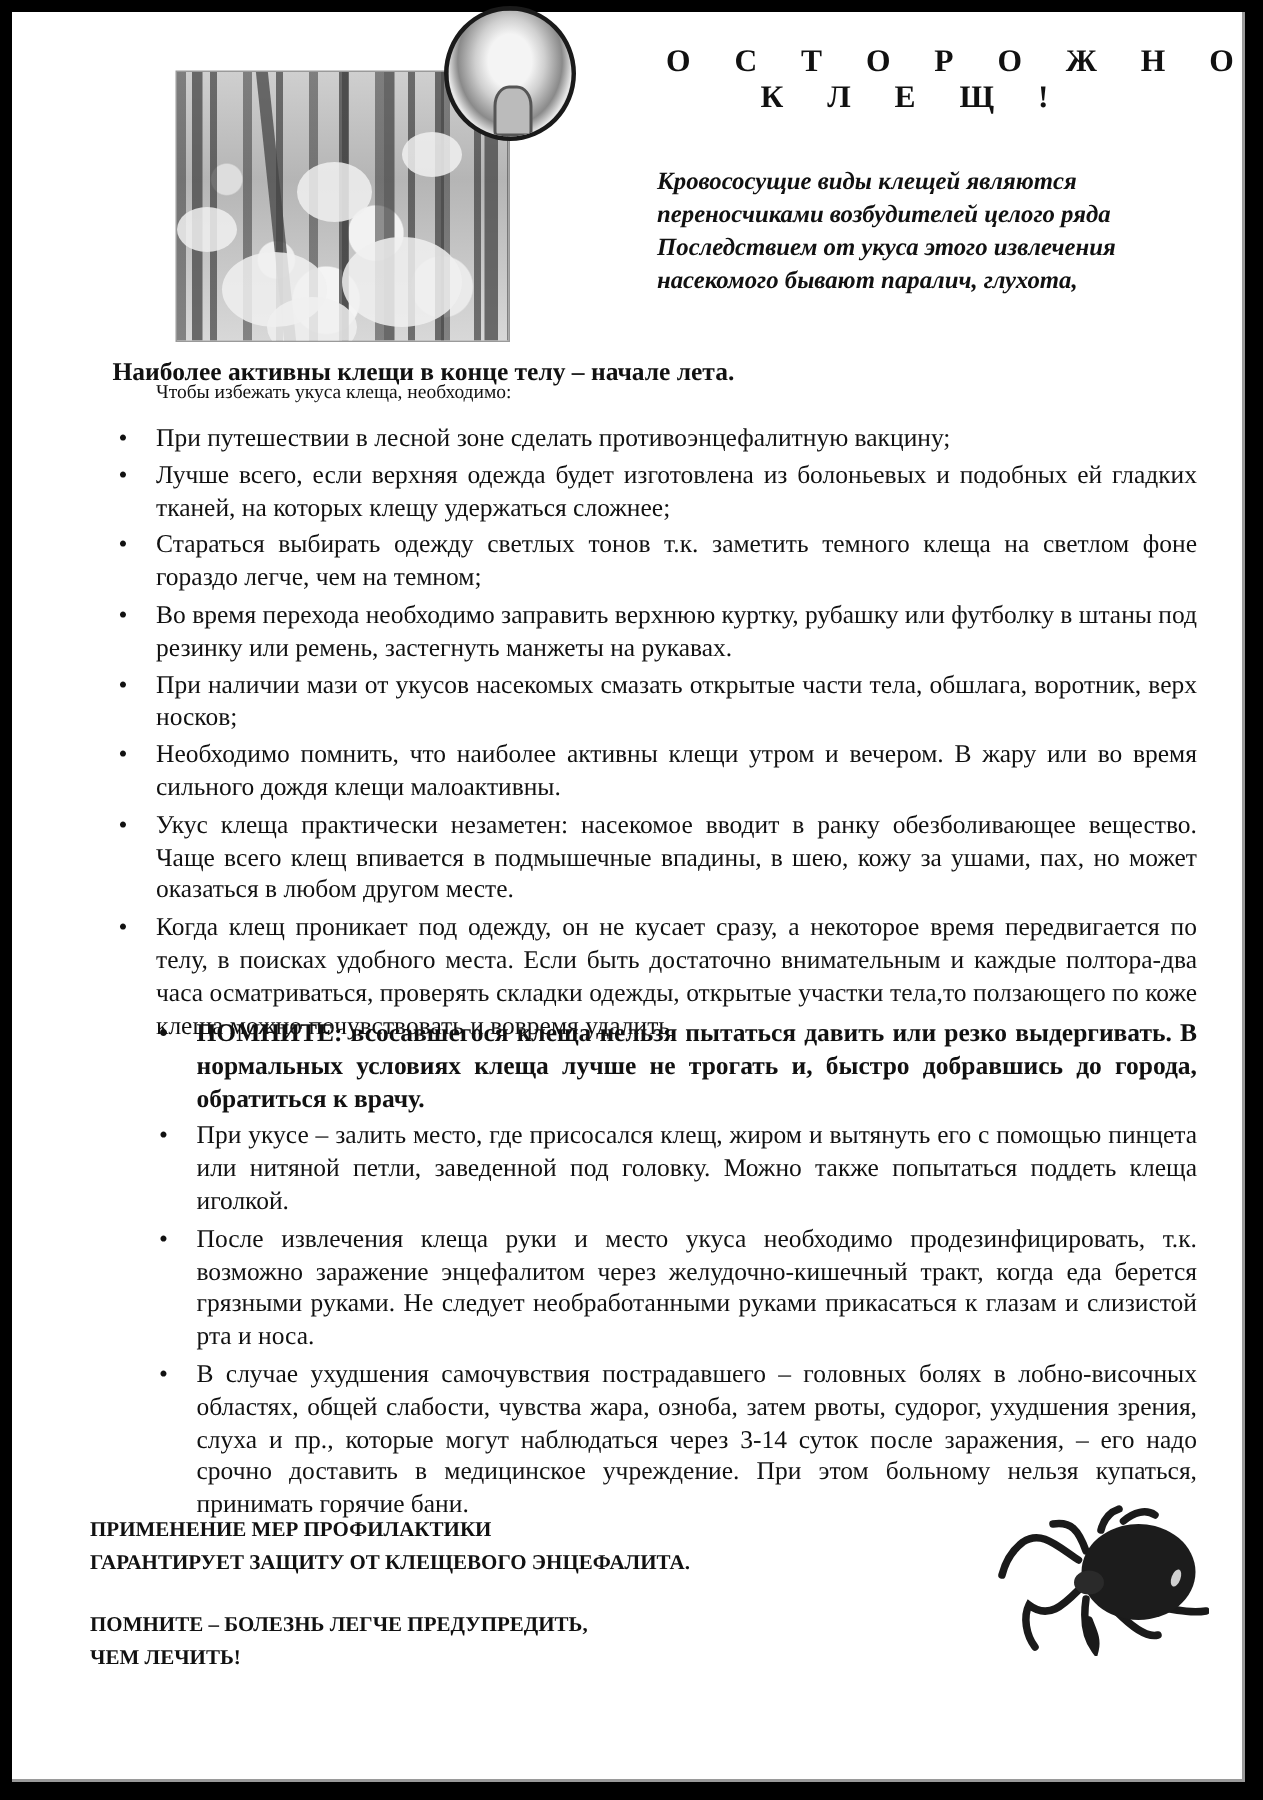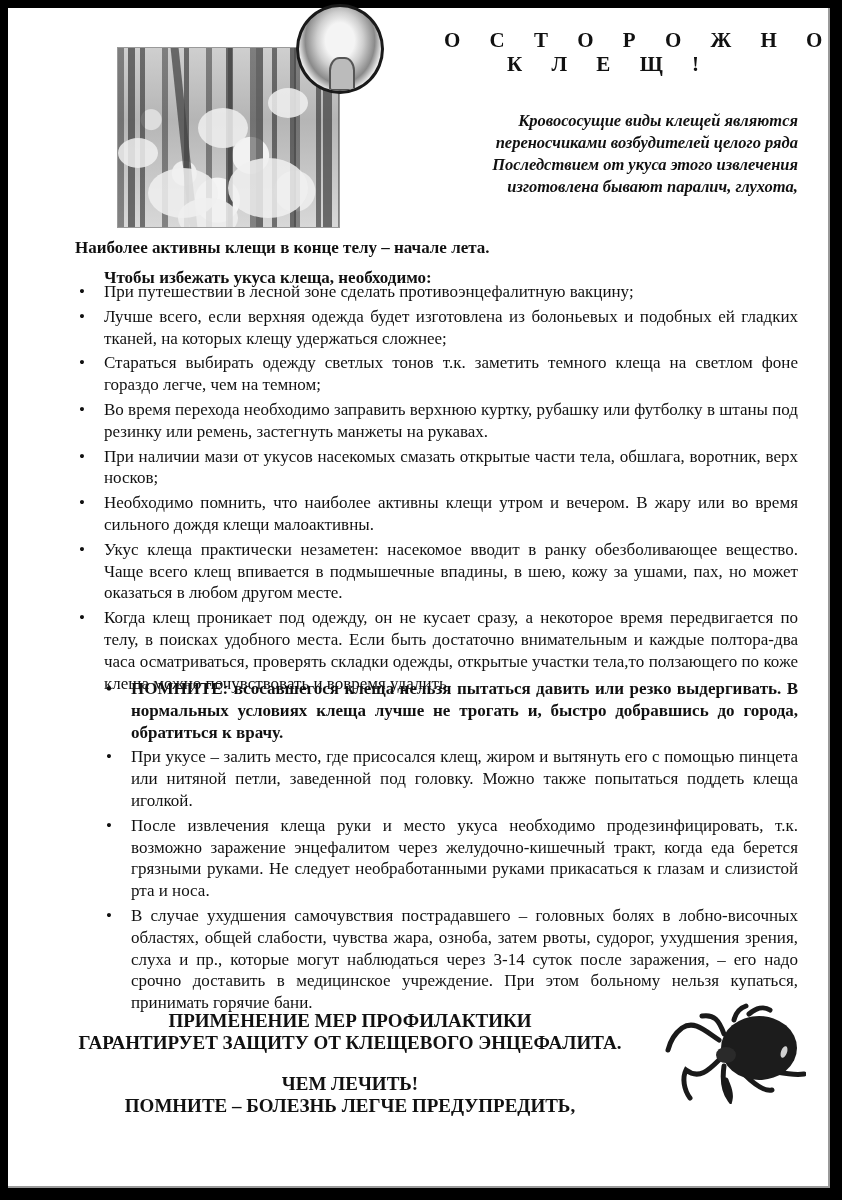--- a/index.html
+++ b/index.html
@@ -41,39 +41,39 @@
   
   .title1, .title2 {
     position: absolute; font-weight: bold; font-size: 21px; letter-spacing: 12px; white-space: nowrap;
   }
   .title1 { left: 444px; top: 28px; }
   .title2 { left: 507px; top: 52px; }
 
   
   .intro {
     position: absolute; right: 44px; top: 110px; width: 360px;
-    text-align: right; font-style: italic; font-weight: bold; font-size: 16.5px; line-height: 22px;
+    font-style: italic; font-weight: bold; font-size: 16.5px; line-height: 22px;
   }
   .intro div { white-space: nowrap; }
 
   
   .lead { position: absolute; left: 75px; top: 237px; font-weight: bold; font-size: 17px; line-height: 22px; white-space: nowrap; }
-  .lead2 { position: absolute; left: 104px; top: 267px; font-weight: bold; font-size: 17px; line-height: 22px; white-space: nowrap; }
+  .lead2 { position: absolute; left: 104px; top: 250px; font-weight: normal; font-size: 13px; line-height: 22px; white-space: nowrap; }
 
   ul.list { position: absolute; margin: 0; padding: 0; list-style: none; font-size: 17px; line-height: 21.8px; }
   ul.list li { position: relative; text-align: justify; margin: 0 0 3px 0; }
   ul.list li .bullet { position: absolute; left: -25px; top: 0; font-size: 17px; }
   ul.list1 { left: 104px; top: 281px; width: 694px; }
   ul.list2 { left: 131px; top: 678px; width: 667px; }
   .bold { font-weight: bold; }
 
   
   .footer {
-    position: absolute; left: 60px; width: 580px; text-align: center;
-    font-weight: bold; font-size: 19px; line-height: 21.5px; text-transform: uppercase;
+    position: absolute; left: 60px; width: 580px; text-align: left;
+    font-weight: bold; font-size: 14px; line-height: 21.5px; text-transform: uppercase;
   }
   .footer1 { top: 1010px; }
   .footer2 { top: 1073px; }
 
   .tick { position: absolute; left: 664px; top: 1000px; width: 142px; height: 104px; }
 </style>
 </head>
 <body>
 
 <div class="page">
@@ -99,21 +99,21 @@
   <div class="jaw"></div>
 </div>
 
 <div class="title1 serif">О С Т О Р О Ж Н О !</div>
 <div class="title2 serif">К Л Е Щ !</div>
 
 <div class="intro serif">
   <div>Кровососущие виды клещей являются</div>
   <div>переносчиками возбудителей целого ряда</div>
   <div>Последствием от укуса этого извлечения</div>
-  <div>изготовлена бывают паралич, глухота,</div>
+  <div>насекомого бывают паралич, глухота,</div>
 </div>
 
 <div class="lead serif">Наиболее активны клещи в конце телу – начале лета.</div>
 <div class="lead2 serif">Чтобы избежать укуса клеща, необходимо:</div>
 
 <ul class="list list1 serif">
   <li><span class="bullet">•</span><span>При путешествии в лесной зоне сделать противоэнцефалитную вакцину;</span></li>
   <li><span class="bullet">•</span><span>Лучше всего, если верхняя одежда будет изготовлена из болоньевых и подобных ей гладких тканей, на которых клещу удержаться сложнее;</span></li>
   <li><span class="bullet">•</span><span>Стараться выбирать одежду светлых тонов т.к. заметить темного клеща на светлом фоне гораздо легче, чем на темном;</span></li>
   <li><span class="bullet">•</span><span>Во время перехода  необходимо заправить верхнюю куртку, рубашку или футболку в штаны под резинку или ремень, застегнуть манжеты на рукавах.</span></li>
@@ -128,22 +128,22 @@
   <li><span class="bullet">•</span><span>При укусе – залить место, где присосался клещ, жиром и вытянуть его с помощью пинцета или нитяной петли, заведенной под головку. Можно также попытаться поддеть клеща иголкой.</span></li>
   <li><span class="bullet">•</span><span>После извлечения клеща руки и место укуса необходимо продезинфицировать, т.к. возможно заражение энцефалитом через желудочно-кишечный тракт, когда еда берется грязными руками. Не следует необработанными руками прикасаться к глазам и слизистой рта и носа.</span></li>
   <li><span class="bullet">•</span><span>В случае ухудшения самочувствия пострадавшего – головных болях в лобно-височных областях, общей слабости, чувства жара, озноба, затем рвоты, судорог, ухудшения зрения, слуха и пр., которые могут наблюдаться через 3-14 суток после заражения, – его надо срочно доставить в медицинское учреждение. При этом больному нельзя купаться, принимать горячие бани.</span></li>
 </ul>
 
 <div class="footer footer1 serif">
   <div>ПРИМЕНЕНИЕ МЕР ПРОФИЛАКТИКИ</div>
   <div>ГАРАНТИРУЕТ ЗАЩИТУ ОТ КЛЕЩЕВОГО ЭНЦЕФАЛИТА.</div>
 </div>
 <div class="footer footer2 serif">
+  <div>ПОМНИТЕ – БОЛЕЗНЬ ЛЕГЧЕ ПРЕДУПРЕДИТЬ,</div>
   <div>ЧЕМ ЛЕЧИТЬ!</div>
-  <div>ПОМНИТЕ – БОЛЕЗНЬ ЛЕГЧЕ ПРЕДУПРЕДИТЬ,</div>
 </div>
 
 <svg class="tick" viewBox="0 0 142 104">
   <g stroke="#1a1a1a" stroke-width="5" fill="none" stroke-linecap="round">
     <path d="M55 40 C40 30, 30 20, 18 28 C10 34, 6 42, 4 50"></path>
     <path d="M60 34 C55 20, 50 14, 38 16"></path>
     <path d="M70 20 C72 12, 76 8, 82 6"></path>
     <path d="M85 14 C92 8, 100 6, 106 10"></path>
     <path d="M55 60 C45 70, 35 80, 22 70 C18 78, 20 90, 26 98"></path>
     <path d="M60 66 C58 80, 60 92, 66 100 C68 92, 64 86, 62 80"></path>

